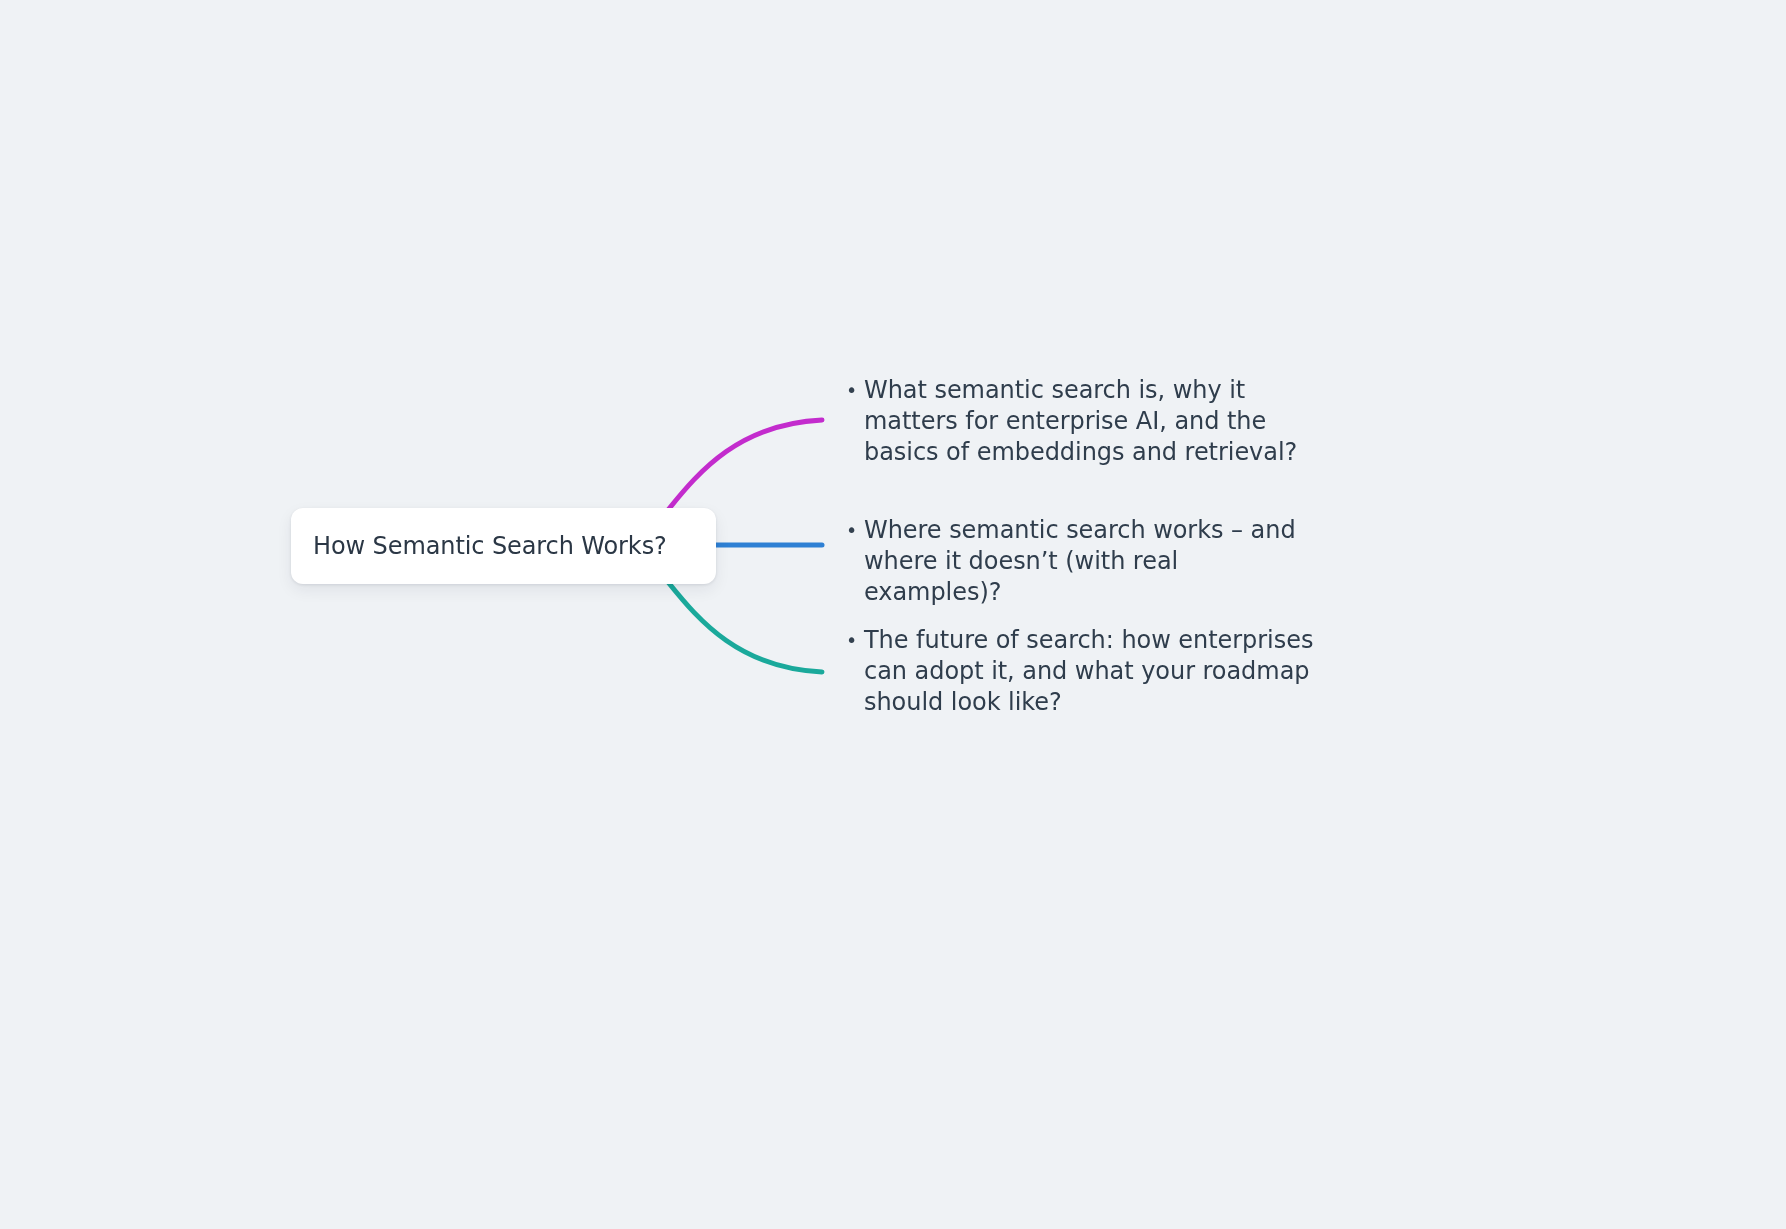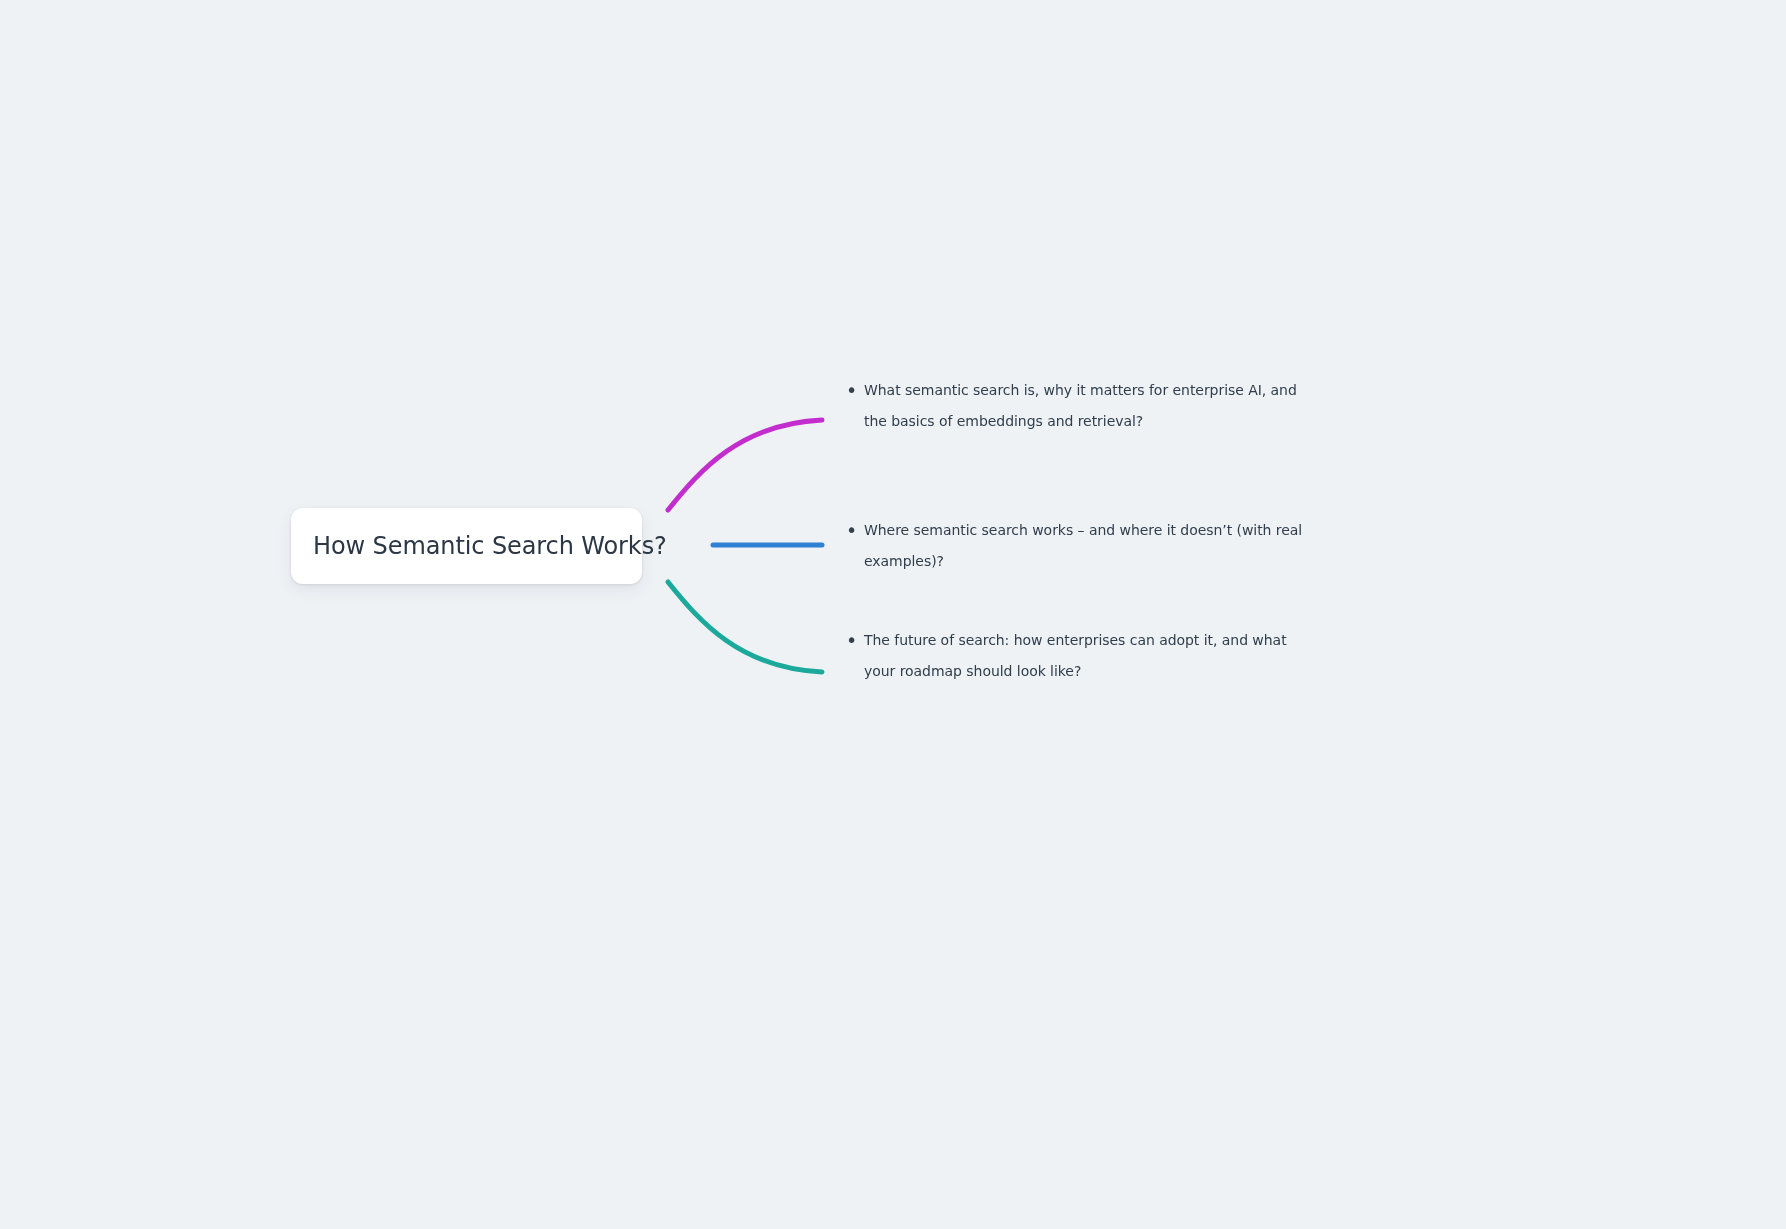--- a/index.html
+++ b/index.html
@@ -32,21 +32,21 @@
     height: 1229px;
     z-index: 1;
     pointer-events: none;
   }
 
   
   #root-node {
     position: absolute;
     left: 291px;
     top: 508px;
-    width: 351px;
+    width: 425px;
     height: 76px;
     background: #ffffff;
     border-radius: 12px;
     box-shadow: 0 1px 3px rgba(22, 34, 51, 0.10),
                 0 6px 16px rgba(22, 34, 51, 0.07);
     display: flex;
     align-items: center;
     z-index: 3;
     box-sizing: border-box;
   }
@@ -76,21 +76,21 @@
     font-size: 19px;
     line-height: 31px;
     color: #33414f;
     text-align: left;
     padding-left: 6px;
     box-sizing: border-box;
   }
 
   .branch .branch-text {
     flex: 1 1 auto;
-    font-size: 14px;
+    font-size: 24px;
     line-height: 31px;
     color: #2f3d4c;
     letter-spacing: -0.05px;
     font-weight: 400;
   }
 
   #branch-0 { left: 840px; top: 375px; width: 470px; }
   #branch-1 { left: 840px; top: 515px; width: 480px; }
   #branch-2 { left: 840px; top: 625px; width: 480px; }
 </style>

